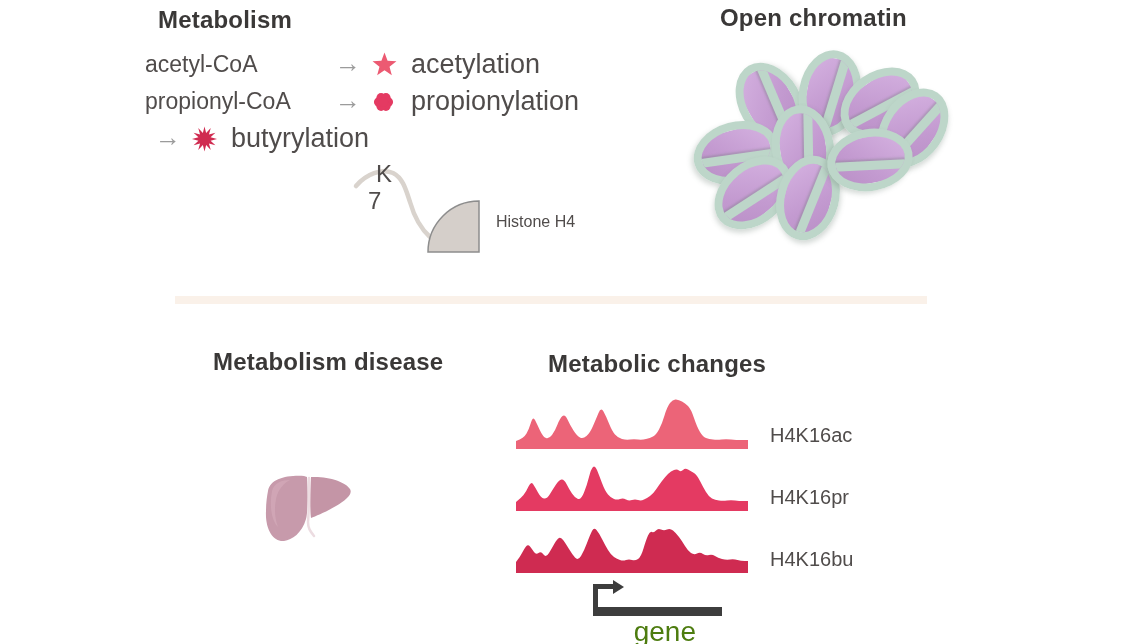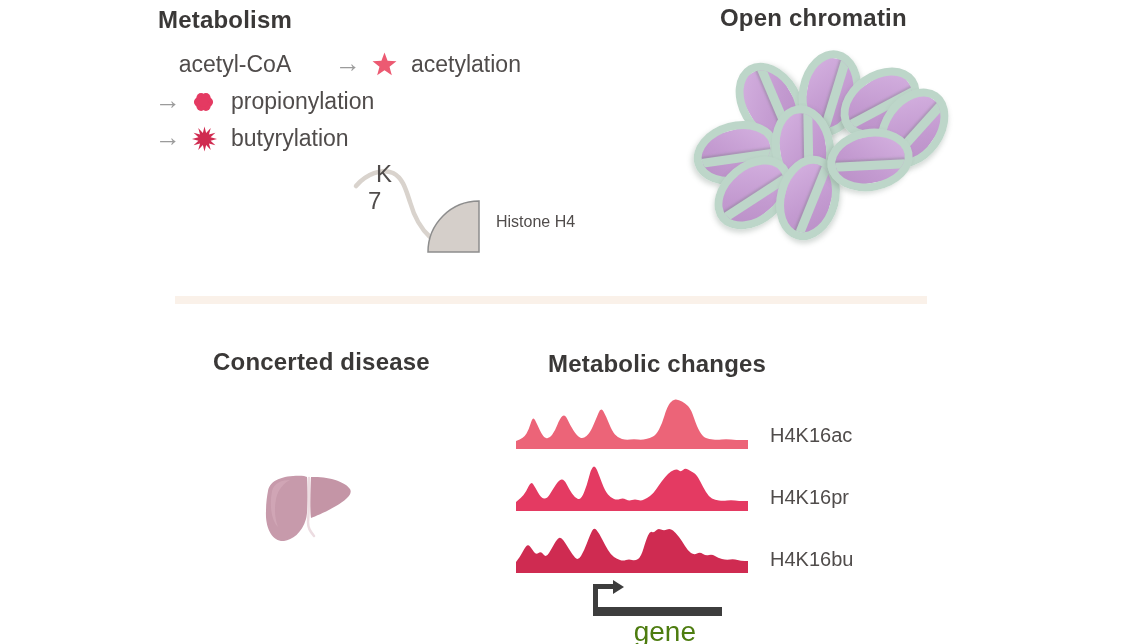--- a/index.html
+++ b/index.html
@@ -4,24 +4,24 @@
 <style>
   html,body{margin:0;padding:0;background:#fff;}
   #canvas{
     position:relative;width:1146px;height:644px;background:#ffffff;overflow:hidden;
     font-family:"Liberation Sans","DejaVu Sans",sans-serif;color:#4c4a49;
   }
   .abs{position:absolute;}
   .hdr{position:absolute;font-size:24px;font-weight:700;color:#3a3837;letter-spacing:.2px;white-space:nowrap;}
   .rows{position:absolute;left:145px;top:46px;width:470px;}
   .row{display:flex;align-items:center;height:37px;}
-  .met{width:180px;text-align:center;font-size:23px;color:#504c4b;white-space:nowrap;}
+  .met{width:180px;text-align:left;font-size:23px;color:#504c4b;white-space:nowrap;}
   .arr{width:46px;text-align:center;font-size:26px;color:#9b9b9b;line-height:20px;padding-bottom:4px;}
   .ic{width:34px;display:flex;align-items:center;justify-content:flex-start;}
-  .mod{font-size:23px;color:#504c4b;margin-left:6px;white-space:nowrap;}
+  .mod{font-size:27px;color:#504c4b;margin-left:6px;white-space:nowrap;}
   .ktxt{position:absolute;font-size:24px;color:#504c4b;}
   .h4label{position:absolute;font-size:16px;color:#504c4b;white-space:nowrap;}
   .divider{position:absolute;left:175px;top:296px;width:752px;height:8px;background:#faf1e9;}
   .track{position:absolute;width:232px;height:55px;}
   .tlabel{position:absolute;font-size:20px;color:#504c4b;white-space:nowrap;}
   .gene-bar,.gene-riser,.gene-arm{position:absolute;background:#3d3d3d;}
   .gene-head{position:absolute;width:0;height:0;border-left:11px solid #3d3d3d;border-top:7px solid transparent;border-bottom:7px solid transparent;}
   .gene-label{position:absolute;font-size:28px;color:#4d7c0f;text-align:right;}
   #cluster{position:absolute;left:0;top:0;}
   .nuc{position:absolute;width:46px;height:70px;border-radius:50%;
@@ -42,20 +42,21 @@
       <span class="met">acetyl-CoA</span>
       <span class="arr">→</span>
       <span class="ic">
         <svg width="27" height="28" viewBox="0 0 28 29">
           <polygon points="14,1.5 17.2,10.1 26.4,10.5 19.2,16.2 21.6,25 14,20 6.4,25 8.8,16.2 1.6,10.5 10.8,10.1" fill="#ec5a72"></polygon>
         </svg>
       </span>
       <span class="mod">acetylation</span>
     </div>
     <div class="row">
+      <span class="met">propionyl-CoA</span>
       <span class="arr">→</span>
       <span class="ic">
         <svg width="25" height="26" viewBox="0 0 28 28">
           <g fill="#e43a62">
             <circle cx="19.5" cy="14" r="5.2"></circle>
               <circle cx="16.75" cy="18.76" r="5.2"></circle>
             <circle cx="11.25" cy="18.76" r="5.2"></circle>
               <circle cx="8.5" cy="14" r="5.2"></circle>
             <circle cx="11.25" cy="9.24" r="5.2"></circle>
               <circle cx="16.75" cy="9.24" r="5.2"></circle>
@@ -109,21 +110,21 @@
       <div class="nuc" style="left: 777px; top: 155px; transform: rotate(15deg);">
         <i></i>
       </div>
       <div class="nuc" style="left: 839px; top: 117px; transform: rotate(80deg);">
         <i></i>
       </div>
     </div>
 
   <div class="divider"></div>
 
-  <div class="hdr" style="left:213px;top:348px">Concerted disease</div>
+  <div class="hdr" style="left:213px;top:348px">Metabolism disease</div>
   <div class="hdr" style="left:548px;top:350px">Metabolic changes</div>
 
   <svg class="abs" style="left:258px;top:466px" width="100" height="82" viewBox="0 0 100 80">
     <path d="M10,24 C12,12 28,8 46,9 L49,10 C50,25 50,45 48,52 C44,66 34,73 26,74 C15,75 7,62 8,44 C8,36 9,29 10,24 Z" fill="#c79aab"></path>
     <path d="M53,10 C70,9 88,15 92,22 C95,27 88,33 78,39 C68,45 58,49 53,51 C52,45 52,25 53,10 Z" fill="#c495a6"></path>
     <path fill="none" stroke-width="2.5" stroke-linecap="round" d="M51,11 C51,30 51,45 50,55 C50,61 52,64 56,69" stroke="#ecdce1"></path>
     <path fill="#d7afbd" opacity="0.55" d="M14,24 C16,16 24,13 32,13 C26,16 20,22 18,32 C16,42 17,52 20,60 C14,54 11,40 14,24 Z"></path>
   </svg>
 
   <svg class="track" style="left:516px;top:394px" viewBox="0 0 232 55" preserveAspectRatio="none">

